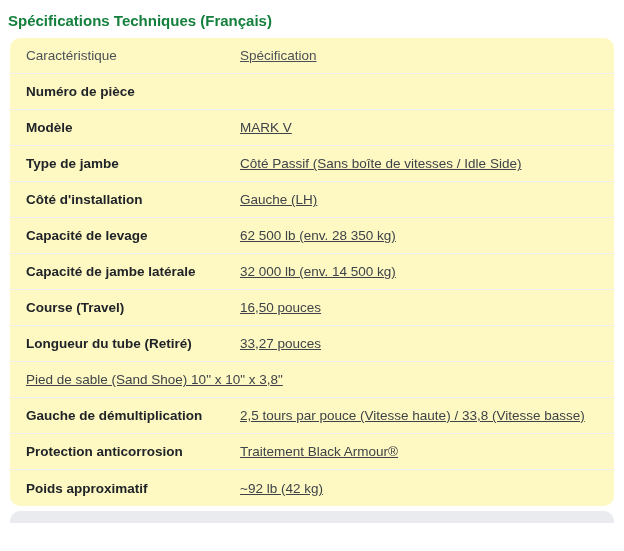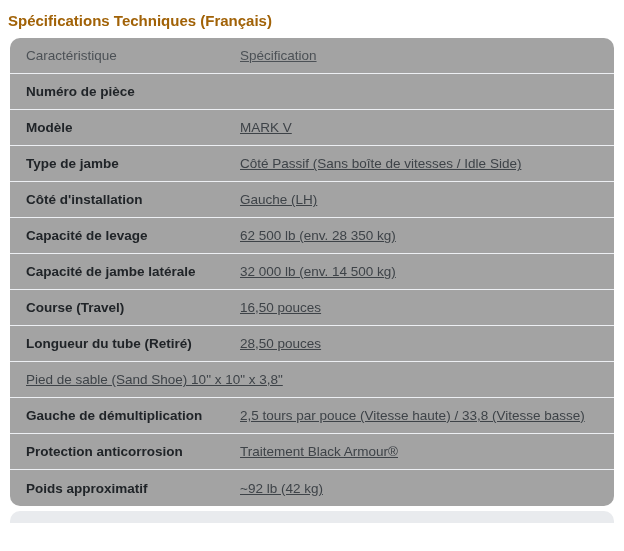--- a/index.html
+++ b/index.html
@@ -7,26 +7,26 @@
     width: 624px; height: 551px;
     background: #ffffff;
     overflow: hidden;
     font-family: "Liberation Sans", sans-serif;
   }
   .page-title {
     padding: 11px 8px 0 8px;
     font-size: 15px;
     line-height: 20px;
     font-weight: 700;
-    color: #a16207;
+    color: #15803d;
   }
   .spec-card {
     margin: 7px 0 0 10px;
     width: 604px;
-    background: #a3a3a3;
+    background: #fef9c3;
     border-radius: 10px;
     overflow: hidden;
   }
   .spec-row {
     display: flex;
     align-items: center;
     height: 36px;
     padding: 0 16px;
     border-bottom: 1px solid #edeff3;
     font-size: 13.5px;
@@ -99,21 +99,21 @@
     <span class="col-value">32 000 lb (env. 14 500 kg)</span>
   </div>
 
   <div class="spec-row">
     <span class="col-label">Course (Travel)</span>
     <span class="col-value">16,50 pouces</span>
   </div>
 
   <div class="spec-row">
     <span class="col-label">Longueur du tube (Retiré)</span>
-    <span class="col-value">28,50 pouces</span>
+    <span class="col-value">33,27 pouces</span>
   </div>
 
   <div class="spec-row">
     <span class="col-value">Pied de sable (Sand Shoe) 10" x 10" x 3,8"</span>
   </div>
 
   <div class="spec-row">
     <span class="col-label">Gauche de démultiplication</span>
     <span class="col-value">2,5 tours par pouce (Vitesse haute) / 33,8 (Vitesse basse)</span>
   </div>

